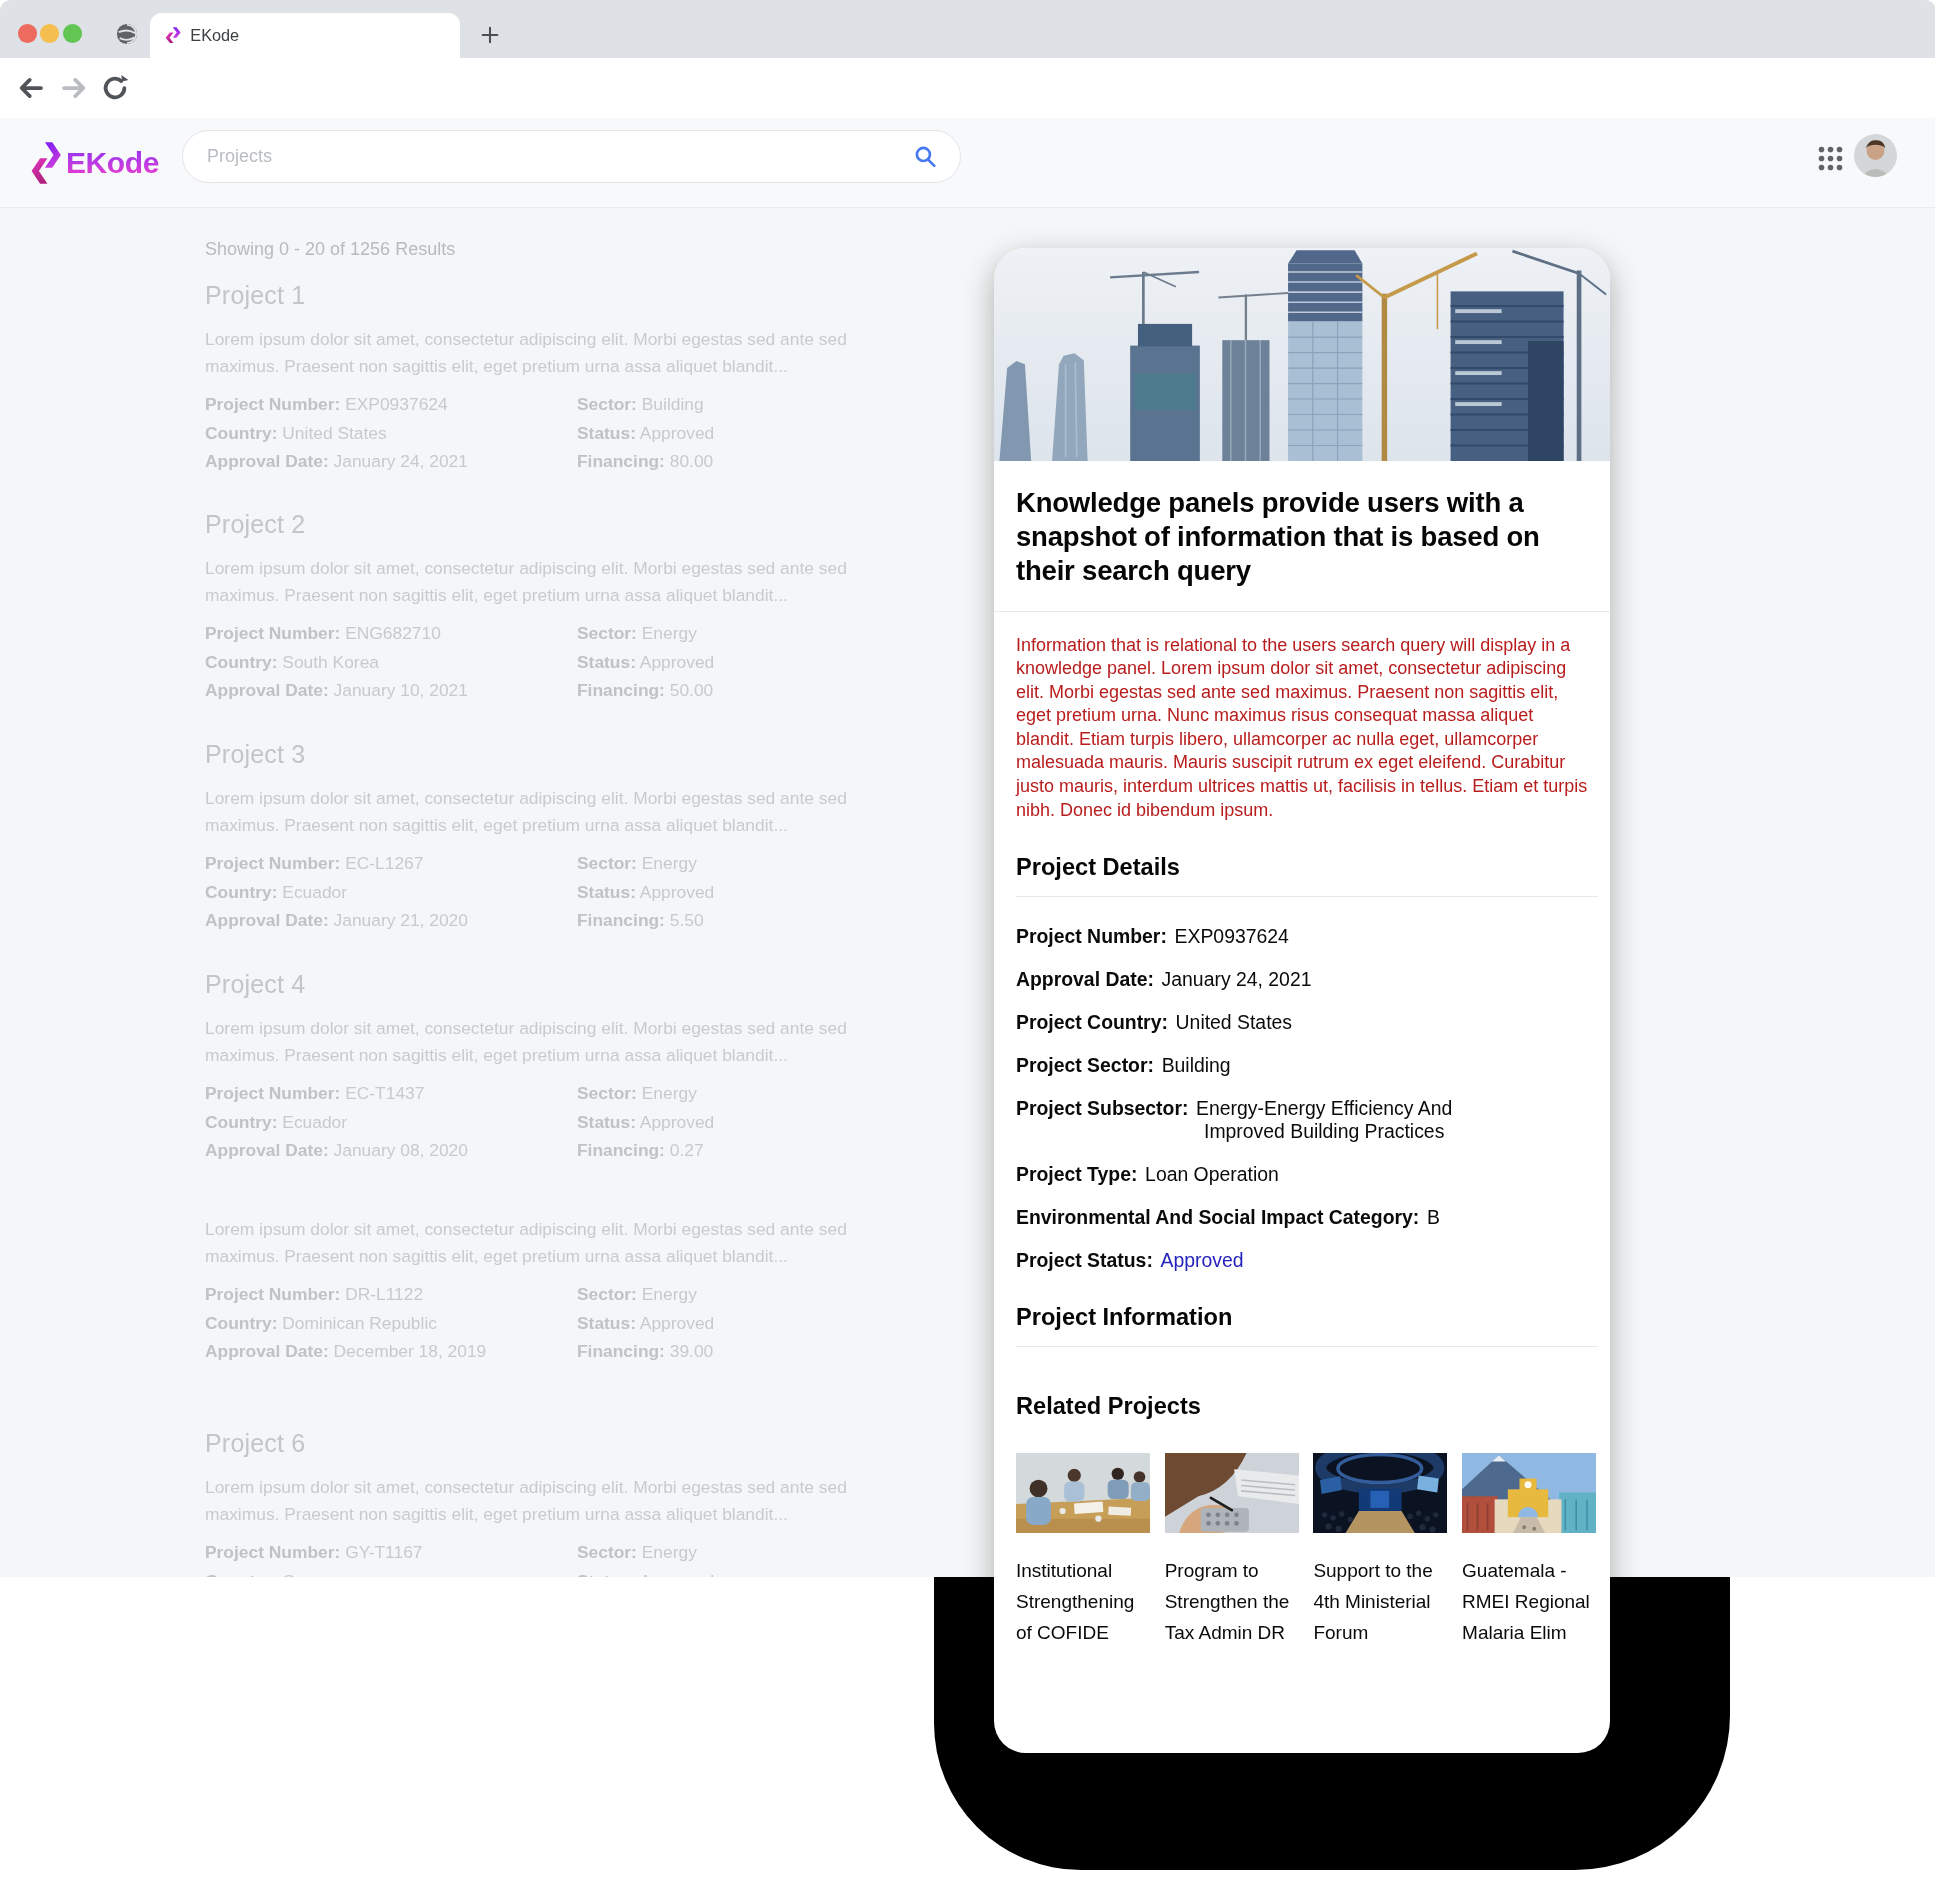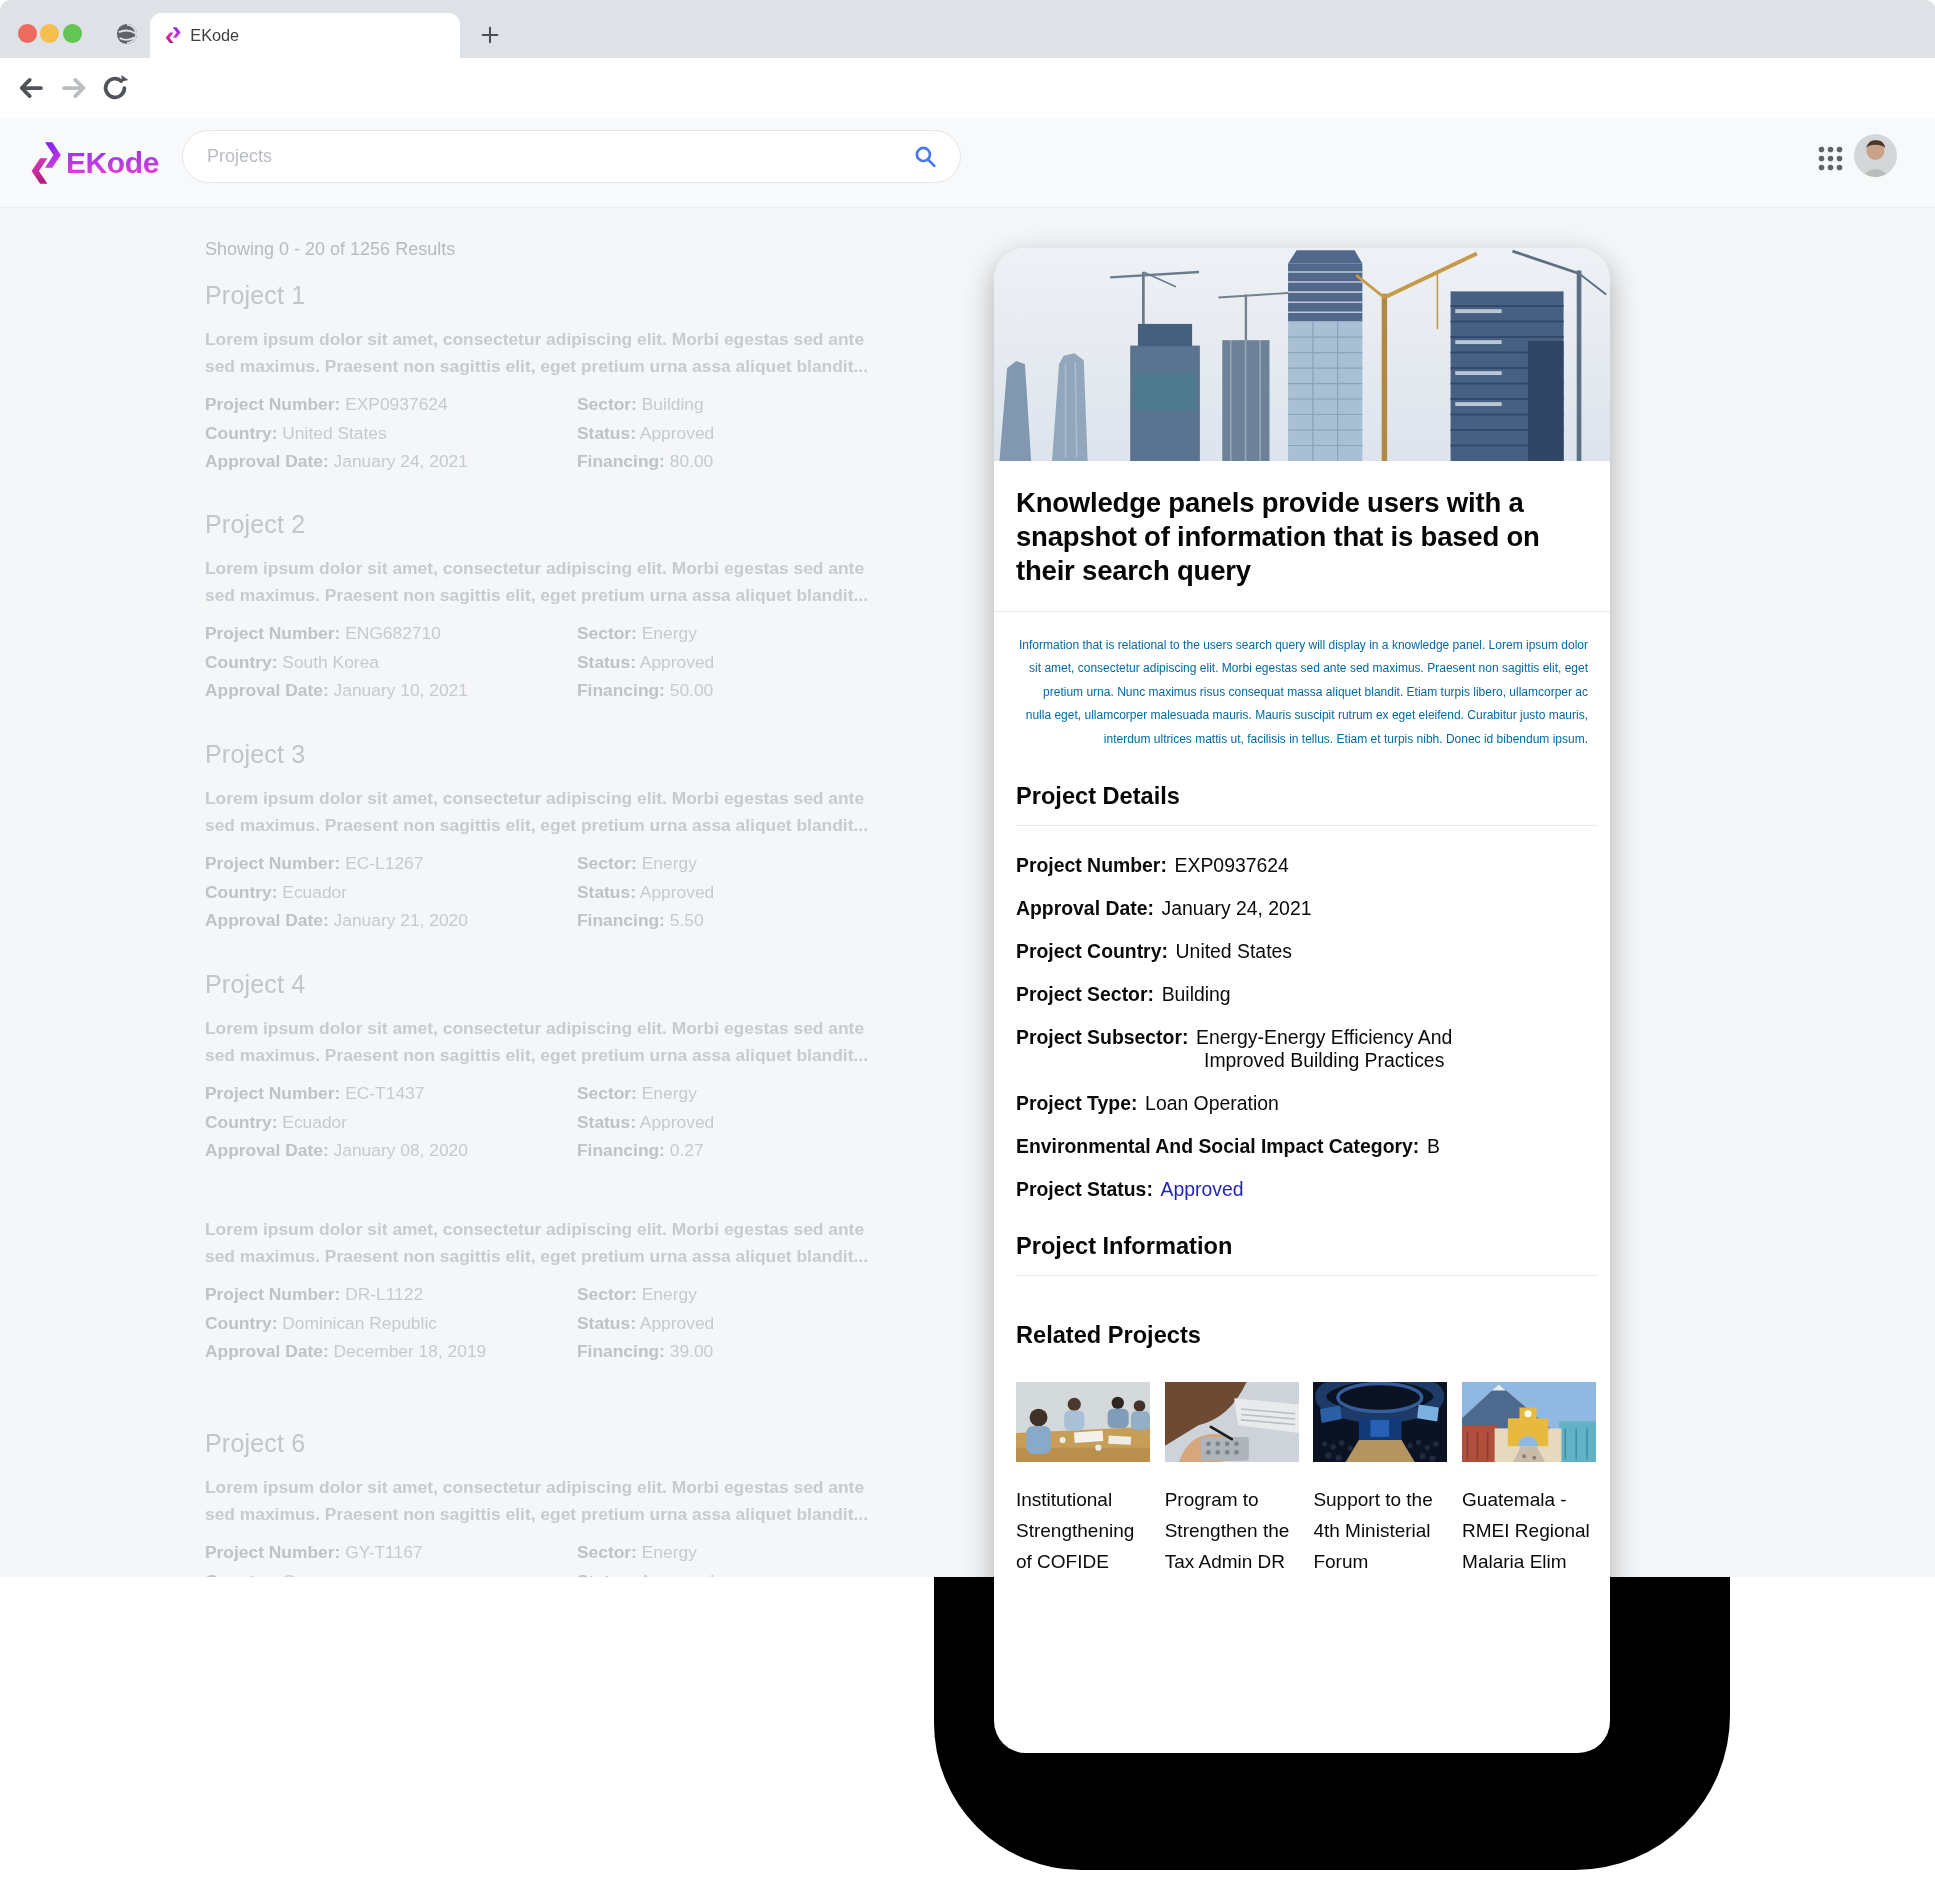--- a/index.html
+++ b/index.html
@@ -45,40 +45,40 @@
   .search-ic { width:25px; height:25px; margin-right:22.5px; flex:0 0 auto; }
   .apps-grid { position:absolute; left:1817px; top:27px; width:27px; height:27px; }
   .avatar-lg { position:absolute; left:1854px; top:16.3px; width:43px; height:43px; border-radius:50%; overflow:hidden; }
   
   .content { position:absolute; left:0; top:208px; width:1936px; height:1369px;
     background:#f5f6f7; overflow:hidden; }
   .showing { position:absolute; left:205px; top:31px; font-size:18px; color:#b7babf; }
   .result { position:absolute; left:205px; width:716px; }
   .r-title { font-size:25px; font-weight:500; color:#c2c5c9; letter-spacing:0.2px; }
   .r-desc { margin-top:16.3px; width:693px; height:55px; overflow:hidden;
-    font-size:17.4px; line-height:27px; color:#c8cbce;font-weight:bold; }
+    font-size:17.4px; line-height:27px; color:#c8cbce; }
   .r-rows { position:relative; margin-top:12.4px; height:89px; }
   .r-row { position:absolute; left:0; width:716px; font-size:17.4px; }
   .cell { position:absolute; top:0; white-space:nowrap; }
   .cell.l { left:0; } .cell.r { left:372px; }
   .lbl { font-weight:bold; color:#bfc2c6; }
   .val { color:#c7cacd; }
   
   .blob { position:absolute; left:934px; top:1577px; width:796px; height:293px;
     background:#000; border-radius:0 0 155px 147px; z-index:2; }
   .panel { position:absolute; left:994px; top:248px; width:616px; height:1505px;
     background:#ffffff; border-radius:32px; box-shadow:0 10px 31px rgba(0,0,0,.30);
     z-index:3; overflow:hidden; }
   .hero { width:616px; height:213px; display:block; }
   .p-pad { padding:0 22px; }
   .p-title { margin-top:25px; font-size:27.5px; font-weight:bold; letter-spacing:-0.2px;
     line-height:34px; color:#060606; }
   .p-div { border:none; border-top:1.2px solid #e9e9eb; margin-top:22.5px; }
   .p-div.inset { margin-left:22px; margin-right:11.6px; }
-  .p-intro { margin-top:22px; font-size:12px; line-height:23.6px; color:#0369a1;text-align:right; }
+  .p-intro { margin-top:22px; font-size:18px; line-height:23.6px; color:#b91c1c; }
   .p-h2 { margin-top:32px; font-size:23.6px; font-weight:bold; color:#060606; }
   .prow { margin-top:20px; font-size:19.4px; color:#0a0a0a; }
   .prow:first-of-type { margin-top:0; }
   .plbl { font-weight:bold; }
   .pval { margin-left:7.7px; }
   .pval.wrapcenter { display:inline-block; vertical-align:top; white-space:pre-line; text-align:center; }
   .rows-block { margin-top:28px; }
   .rel-grid { margin-top:33px; display:flex; gap:14.7px; }
   .rel-card { width:134px; }
   .rel-thumb { width:134px; height:80px; display:block; }

